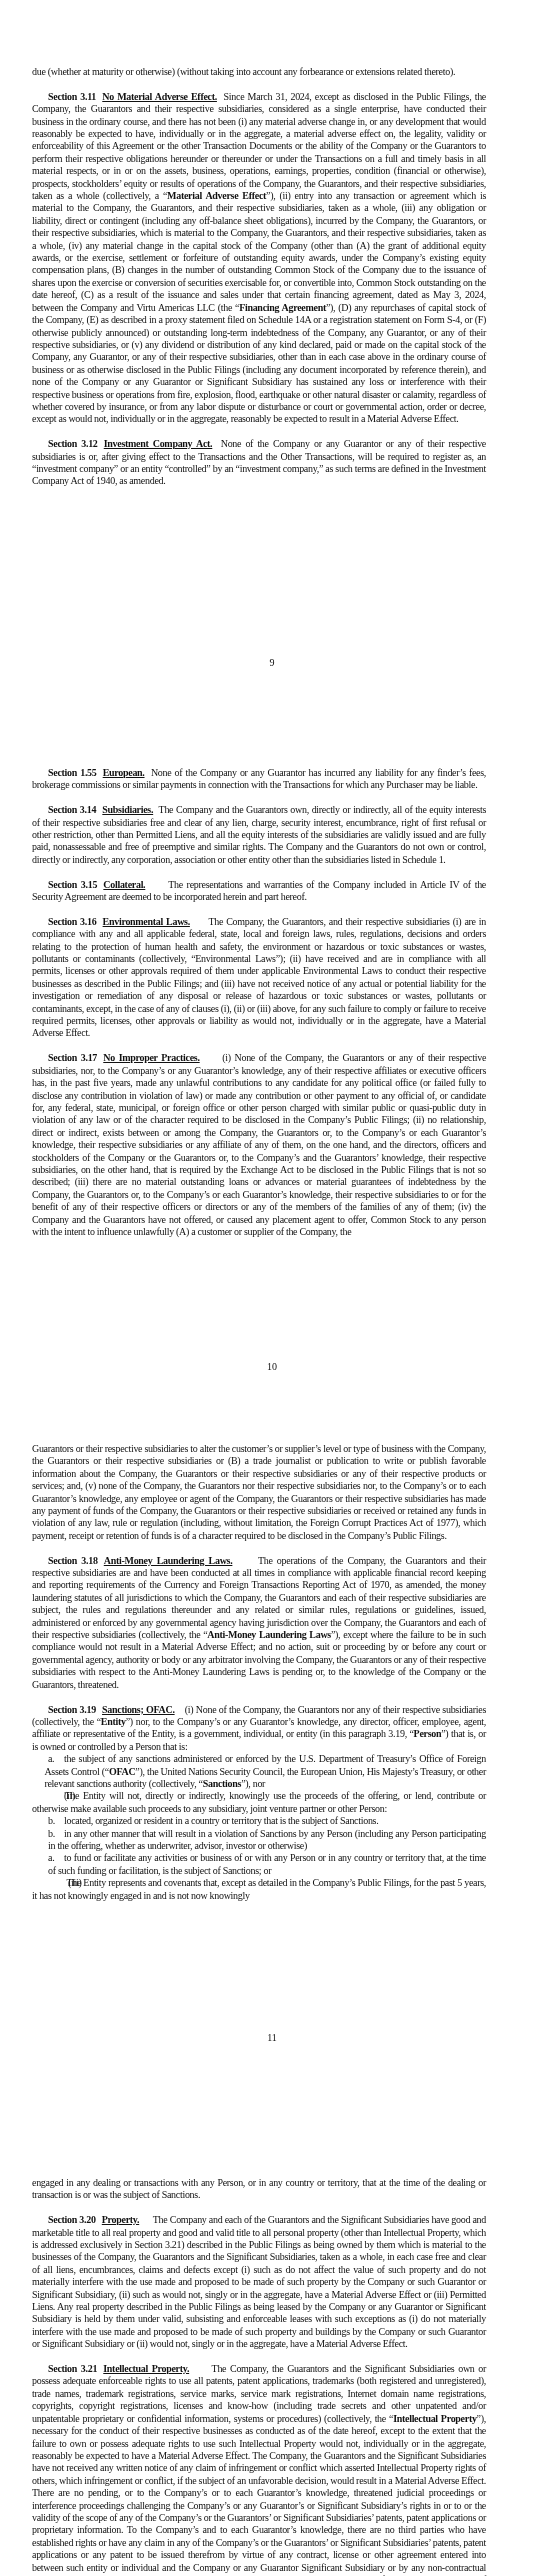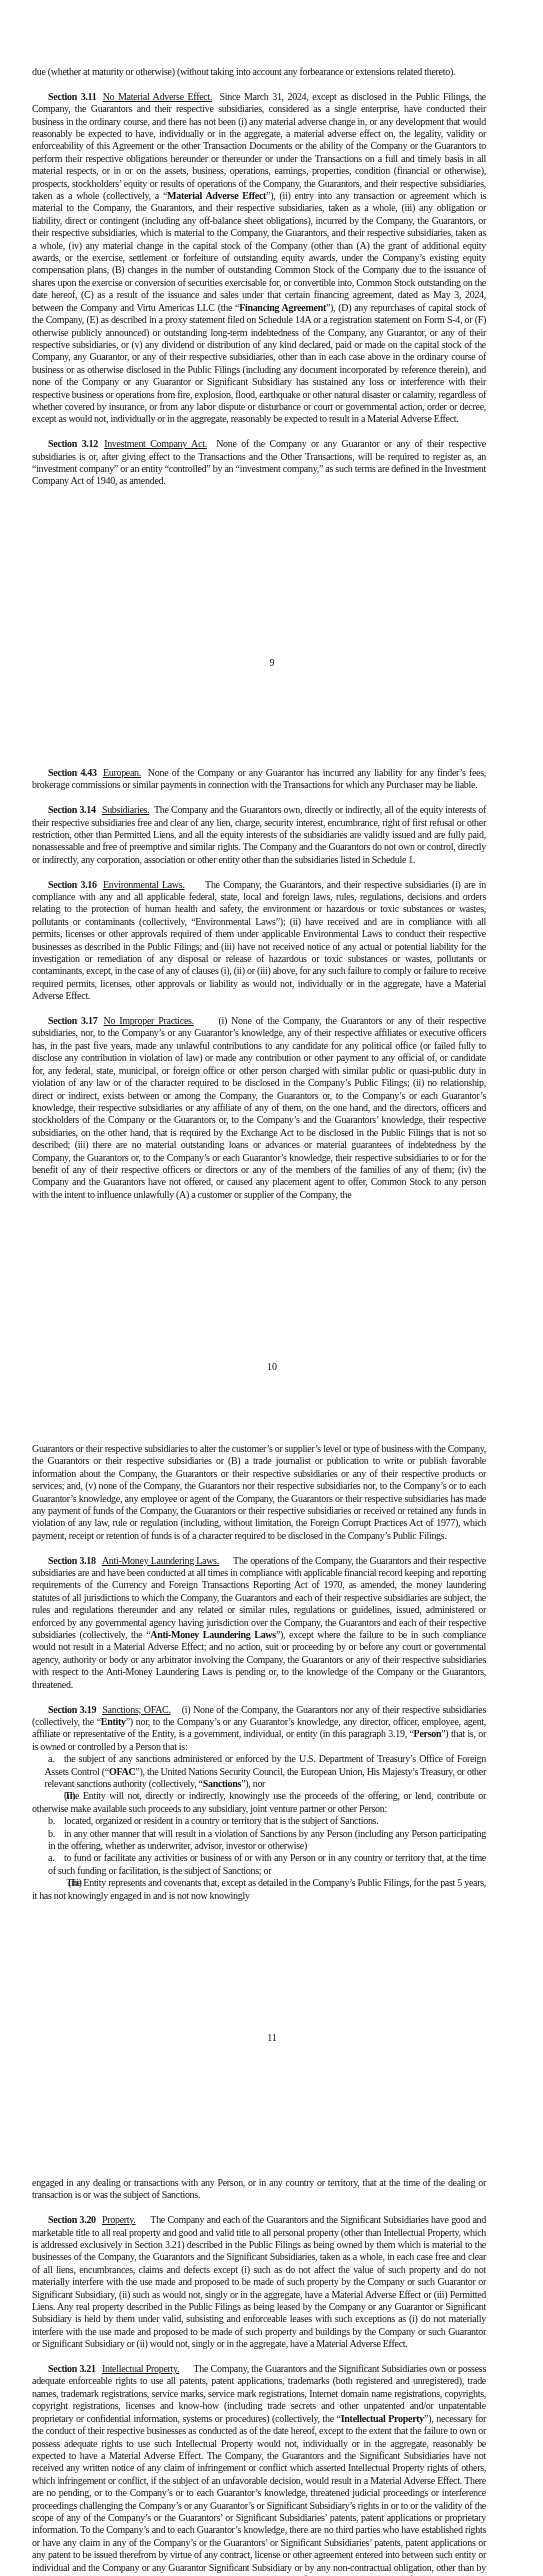--- a/index.html
+++ b/index.html
@@ -4,21 +4,21 @@
 <style>
   html, body { margin: 0; padding: 0; background: #ffffff; }
   body { width: 544px; height: 2813px; position: relative; overflow: hidden;
          font-family: "Liberation Serif", serif; color: #111; }
   .page { position: absolute; left: 0; width: 440px; }
   .text-col { position: absolute; left: 32px; width: 454px; font-size: 10px; line-height: 12.4px;
               text-align: justify; letter-spacing: -0.3px; word-spacing: 0px; }
   p { margin: 0 0 12.4px 0; }
   .sec-head { text-indent: 16px; }
   .sec-num { font-weight: bold; }
-  .sec-title { font-weight: normal; text-decoration: underline; margin-left: 6.2px; }
+  .sec-title { font-weight: bold; text-decoration: underline; margin-left: 6.2px; }
   .def { font-weight: bold; }
   .ul { }
   .pnum { position: absolute; left: 0; width: 544px; text-align: center; font-size: 10px; }
   .list-item { margin: 0; }
   .li-a { padding-left: 12.4px; text-indent: 0; }
   .li-a .lbl { display: inline-block; width: 16px; margin-left: 3.6px; }
   .li-c { padding-left: 16px; }
   .li-c .lbl { display: inline-block; width: 16px; }
   .roman { text-indent: 16px; }
   .roman .lbl { display: inline-block; width: 16.5px; }
@@ -33,24 +33,25 @@
 
     <p class="sec-head"><span class="sec-num">Section 3.11</span><span class="sec-title">No Material Adverse Effect.</span>&nbsp; <span>Since March 31, 2024, except as disclosed in the Public Filings, the Company, the Guarantors and their respective subsidiaries, considered as a single enterprise, have conducted their business in the ordinary course, and there has not been (i) any material adverse change in, or any development that would reasonably be expected to have, individually or in the aggregate, a material adverse effect on, the legality, validity or enforceability of this Agreement or the other Transaction Documents or the ability of the Company or the Guarantors to perform their respective obligations hereunder or thereunder or under the Transactions on a full and timely basis in all material respects, or in or on the assets, business, operations, earnings, properties, condition (financial or otherwise), prospects, stockholders’ equity or results of operations of the Company, the Guarantors, and their respective subsidiaries, taken as a whole (collectively, a “</span><span class="def">Material Adverse Effect</span><span>”), (ii) entry into any transaction or agreement which is material to the Company, the Guarantors, and their respective subsidiaries, taken as a whole, (iii) any obligation or liability, direct or contingent (including any off-balance sheet obligations), incurred by the Company, the Guarantors, or their respective subsidiaries, which is material to the Company, the Guarantors, and their respective subsidiaries, taken as a whole, (iv) any material change in the capital stock of the Company (other than (A) the grant of additional equity awards, or the exercise, settlement or forfeiture of outstanding equity awards, under the Company’s existing equity compensation plans, (B) changes in the number of outstanding Common Stock of the Company due to the issuance of shares upon the exercise or conversion of securities exercisable for, or convertible into, Common Stock outstanding on the date hereof, (C) as a result of the issuance and sales under that certain financing agreement, dated as May 3, 2024, between the Company and Virtu Americas LLC (the “</span><span class="def">Financing Agreement</span><span>”), (D) any repurchases of capital stock of the Company, (E) as described in a proxy statement filed on Schedule 14A or a registration statement on Form S-4, or (F) otherwise publicly announced) or outstanding long-term indebtedness of the Company, any Guarantor, or any of their respective subsidiaries, or (v) any dividend or distribution of any kind declared, paid or made on the capital stock of the Company, any Guarantor, or any of their respective subsidiaries, other than in each case above in the ordinary course of business or as otherwise disclosed in the Public Filings (including any document incorporated by reference therein), and none of the Company or any Guarantor or Significant Subsidiary has sustained any loss or interference with their respective business or operations from fire, explosion, flood, earthquake or other natural disaster or calamity, regardless of whether covered by insurance, or from any labor dispute or disturbance or court or governmental action, order or decree, except as would not, individually or in the aggregate, reasonably be expected to result in a Material Adverse Effect.</span></p>
 
     <p class="sec-head"><span class="sec-num">Section 3.12</span><span class="sec-title">Investment Company Act.</span>&nbsp; <span>None of the Company or any Guarantor or any of their respective subsidiaries is or, after giving effect to the Transactions and the Other Transactions, will be required to register as, an “investment company” or an entity “controlled” by an “investment company,” as such terms are defined in the Investment Company Act of 1940, as amended.</span></p>
   </div>
   <div class="pnum" style="top:657px;">9</div>
 </div>
 
 <div class="page" style="top:703px;height:703px;">
   <div class="text-col" style="top:64px;">
-    <p class="sec-head"><span class="sec-num">Section 4.43</span><span class="sec-title">European.</span>&nbsp; <span>None of the Company or any Guarantor has incurred any liability for any finder’s fees, brokerage commissions or similar payments in connection with the Transactions for which any Purchaser may be liable.</span></p>
+    <p class="sec-head"><span class="sec-num">Section 1.55</span><span class="sec-title">European.</span>&nbsp; <span>None of the Company or any Guarantor has incurred any liability for any finder’s fees, brokerage commissions or similar payments in connection with the Transactions for which any Purchaser may be liable.</span></p>
 
     <p class="sec-head"><span class="sec-num">Section 3.14</span><span class="sec-title">Subsidiaries.</span>&nbsp; <span>The Company and the Guarantors own, directly or indirectly, all of the equity interests of their respective subsidiaries free and clear of any lien, charge, security interest, encumbrance, right of first refusal or other restriction, other than Permitted Liens, and all the equity interests of the subsidiaries are validly issued and are fully paid, nonassessable and free of preemptive and similar rights. The Company and the Guarantors do not own or control, directly or indirectly, any corporation, association or other entity other than the subsidiaries listed in Schedule 1.</span></p>
 
+    <p class="sec-head"><span class="sec-num">Section 3.15</span><span class="sec-title">Collateral.</span>&nbsp;&nbsp;&nbsp;&nbsp;&nbsp; <span>The representations and warranties of the Company included in Article IV of the Security Agreement are deemed to be incorporated herein and part hereof.</span></p>
 
     <p class="sec-head"><span class="sec-num">Section 3.16</span><span class="sec-title">Environmental Laws.</span>&nbsp;&nbsp;&nbsp;&nbsp;&nbsp; <span>The Company, the Guarantors, and their respective subsidiaries (i) are in compliance with any and all applicable federal, state, local and foreign laws, rules, regulations, decisions and orders relating to the protection of human health and safety, the environment or hazardous or toxic substances or wastes, pollutants or contaminants (collectively, “</span><span class="ul">Environmental Laws</span><span>”); (ii) have received and are in compliance with all permits, licenses or other approvals required of them under applicable Environmental Laws to conduct their respective businesses as described in the Public Filings; and (iii) have not received notice of any actual or potential liability for the investigation or remediation of any disposal or release of hazardous or toxic substances or wastes, pollutants or contaminants, except, in the case of any of clauses (i), (ii) or (iii) above, for any such failure to comply or failure to receive required permits, licenses, other approvals or liability as would not, individually or in the aggregate, have a Material Adverse Effect.</span></p>
 
     <p class="sec-head"><span class="sec-num">Section 3.17</span><span class="sec-title">No Improper Practices.</span>&nbsp;&nbsp;&nbsp;&nbsp;&nbsp; <span>(i) None of the Company, the Guarantors or any of their respective subsidiaries, nor, to the Company’s or any Guarantor’s knowledge, any of their respective affiliates or executive officers has, in the past five years, made any unlawful contributions to any candidate for any political office (or failed fully to disclose any contribution in violation of law) or made any contribution or other payment to any official of, or candidate for, any federal, state, municipal, or foreign office or other person charged with similar public or quasi-public duty in violation of any law or of the character required to be disclosed in the Company’s Public Filings; (ii) no relationship, direct or indirect, exists between or among the Company, the Guarantors or, to the Company’s or each Guarantor’s knowledge, their respective subsidiaries or any affiliate of any of them, on the one hand, and the directors, officers and stockholders of the Company or the Guarantors or, to the Company’s and the Guarantors’ knowledge, their respective subsidiaries, on the other hand, that is required by the Exchange Act to be disclosed in the Public Filings that is not so described; (iii) there are no material outstanding loans or advances or material guarantees of indebtedness by the Company, the Guarantors or, to the Company’s or each Guarantor’s knowledge, their respective subsidiaries to or for the benefit of any of their respective officers or directors or any of the members of the families of any of them; (iv) the Company and the Guarantors have not offered, or caused any placement agent to offer, Common Stock to any person with the intent to influence unlawfully (A) a customer or supplier of the Company, the</span></p>
   </div>
   <div class="pnum" style="top:658px;">10</div>
 </div>
 
 <div class="page" style="top:1373px;height:703px;">
   <div class="text-col" style="top:70px;">

